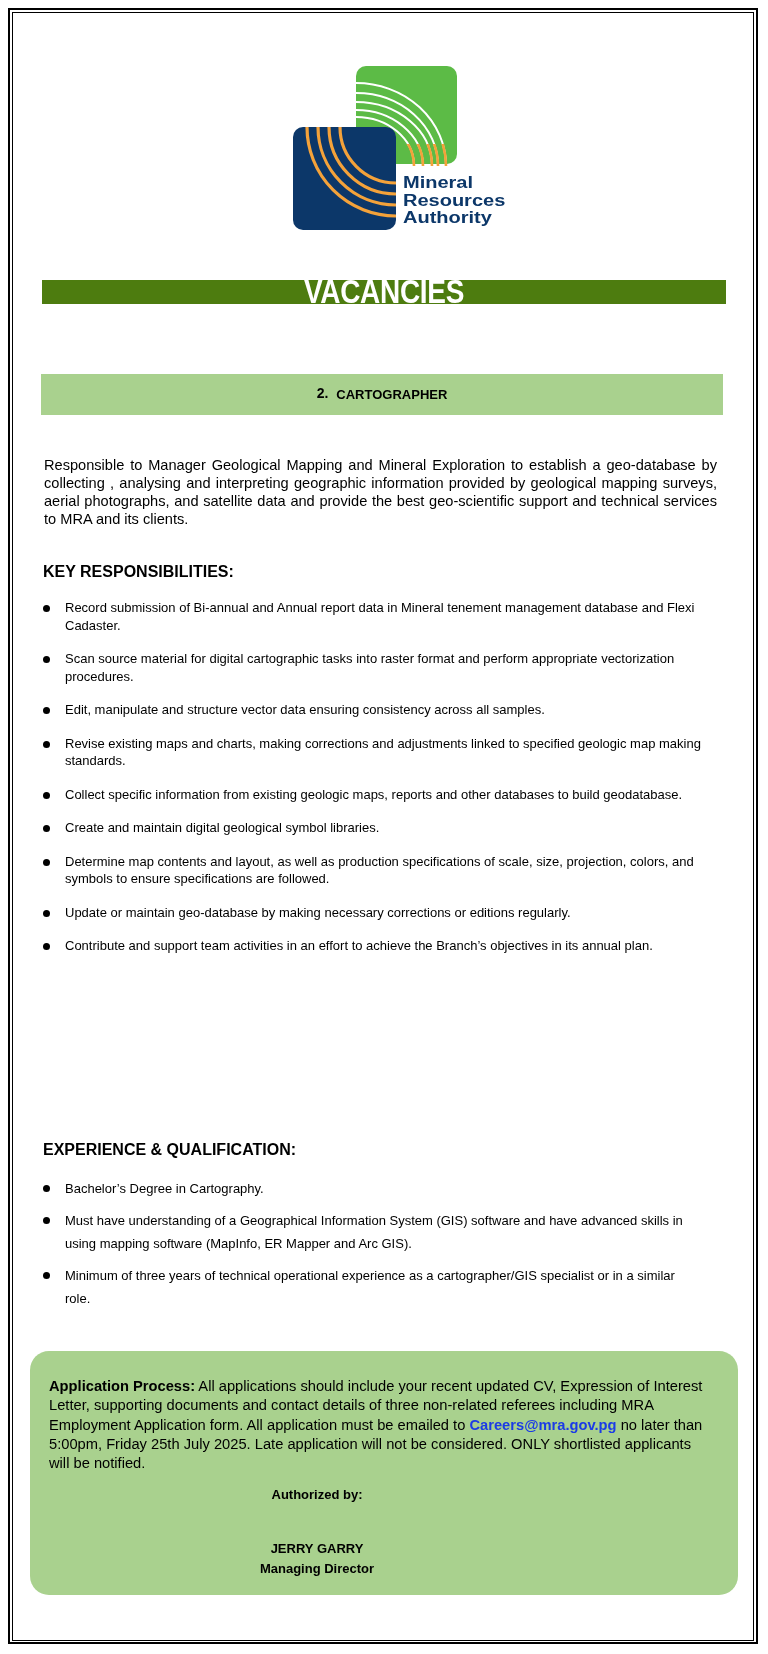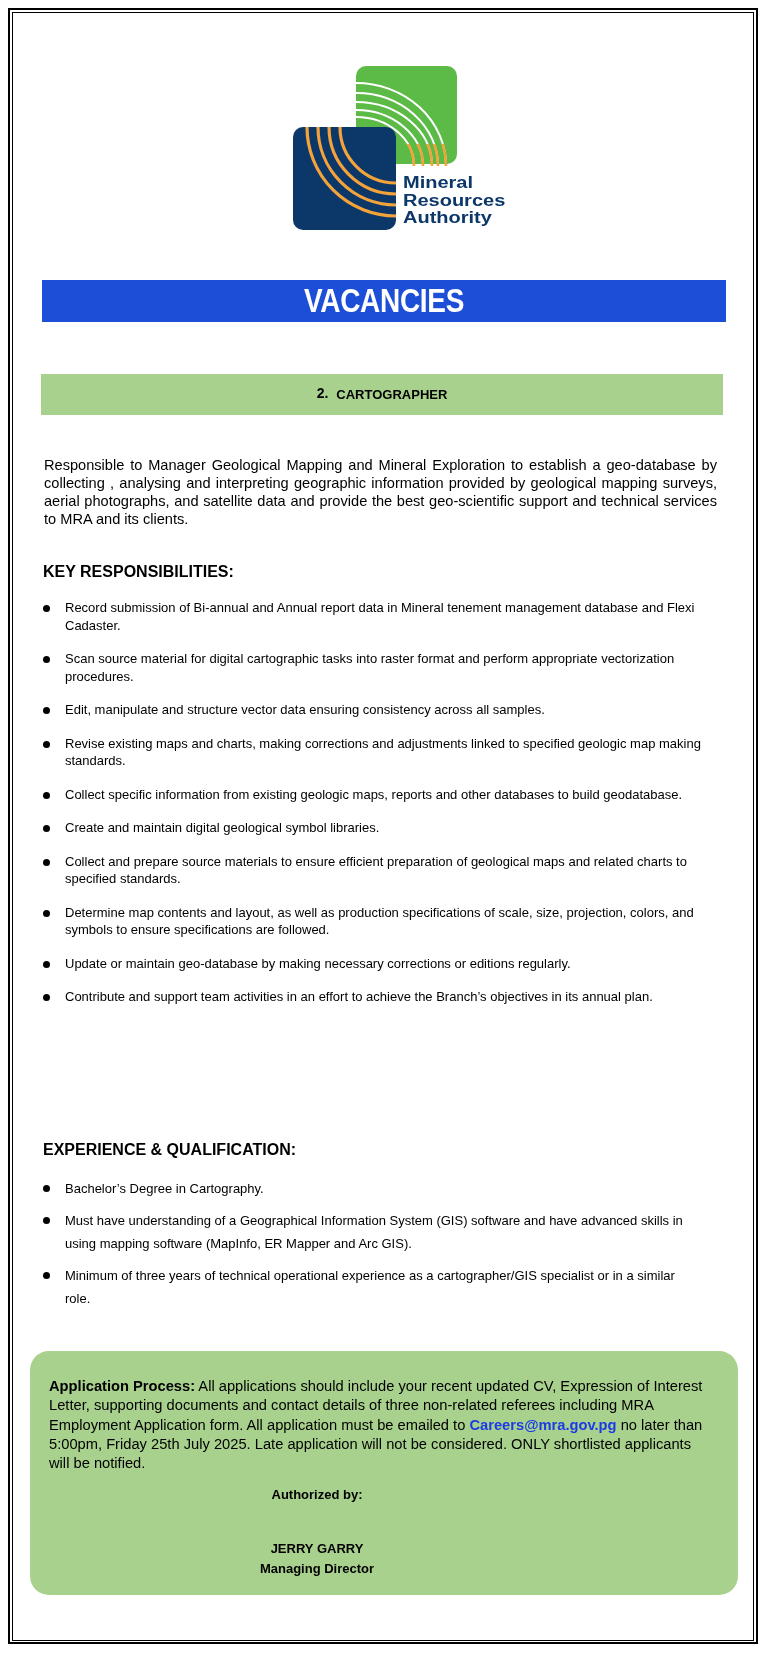--- a/index.html
+++ b/index.html
@@ -10,22 +10,22 @@
   .border-outer { position: absolute; left: 8px; top: 8px; width: 750px; height: 1636px;
                   border: 2px solid #000; box-sizing: border-box; }
   .border-inner { position: absolute; left: 12px; top: 12px; width: 742px; height: 1629px;
                   border: 1px solid #000; box-sizing: border-box; }
 
   .logo-graphic { position: absolute; left: 290px; top: 60px; width: 220px; height: 180px; }
   .logo-text { position: absolute; left: 403px; top: 174px; color: #0c3769; }
   .logo-text div { font-size: 16px; font-weight: bold; line-height: 17.5px;
                    transform: scaleX(1.25); transform-origin: left center; white-space: nowrap; }
 
-  .vacancies-bar { position: absolute; left: 42px; top: 280px; width: 684px; height: 42px;
-                   background: #1d4ed8; display: flex; align-items: center; justify-content: center; }
+  .vacancies-bar { position: absolute; left: 42px; top: 280px; width: 684px; height: 24px;
+                   background: #4d7c0f; display: flex; align-items: center; justify-content: center; }
   .vacancies-bar span { color: #fff; font-size: 28px; font-weight: bold; display: inline-block;
                         transform: scaleY(1.18); letter-spacing: -0.3px; }
 
   .position-bar { position: absolute; left: 41px; top: 374px; width: 682px; height: 41px;
                   background: #a9d18e; display: flex; align-items: center; justify-content: center; }
   .position-bar .num { font-size: 14px; font-weight: bold; margin-right: 8px; position: relative; top: -2px; }
   .position-bar .title { font-size: 13px; font-weight: bold; }
 
   .summary { position: absolute; left: 44px; top: 456px; width: 673px; font-size: 14.6px;
              line-height: 18px; text-align: justify; margin: 0; }
@@ -139,24 +139,20 @@
     <li>
         <span class="dot"></span>
         <span class="txt">Collect specific information from existing geologic maps, reports and other databases to build geodatabase.</span>
       </li>
     <li>
         <span class="dot"></span>
         <span class="txt">Create and maintain digital geological symbol libraries.</span>
       </li>
     <li>
         <span class="dot"></span>
-        <span class="txt">Collect and prepare source materials to ensure efficient preparation of geological maps and related charts to specified standards.</span>
-      </li>
-    <li>
-        <span class="dot"></span>
         <span class="txt">Determine map contents and layout, as well as production specifications of scale, size, projection, colors, and symbols to ensure specifications are followed.</span>
       </li>
     <li>
         <span class="dot"></span>
         <span class="txt">Update or maintain geo-database by making necessary corrections or editions regularly.</span>
       </li>
     <li>
         <span class="dot"></span>
         <span class="txt">Contribute and support team activities in an effort to achieve the Branch’s objectives in its annual plan.</span>
       </li>

